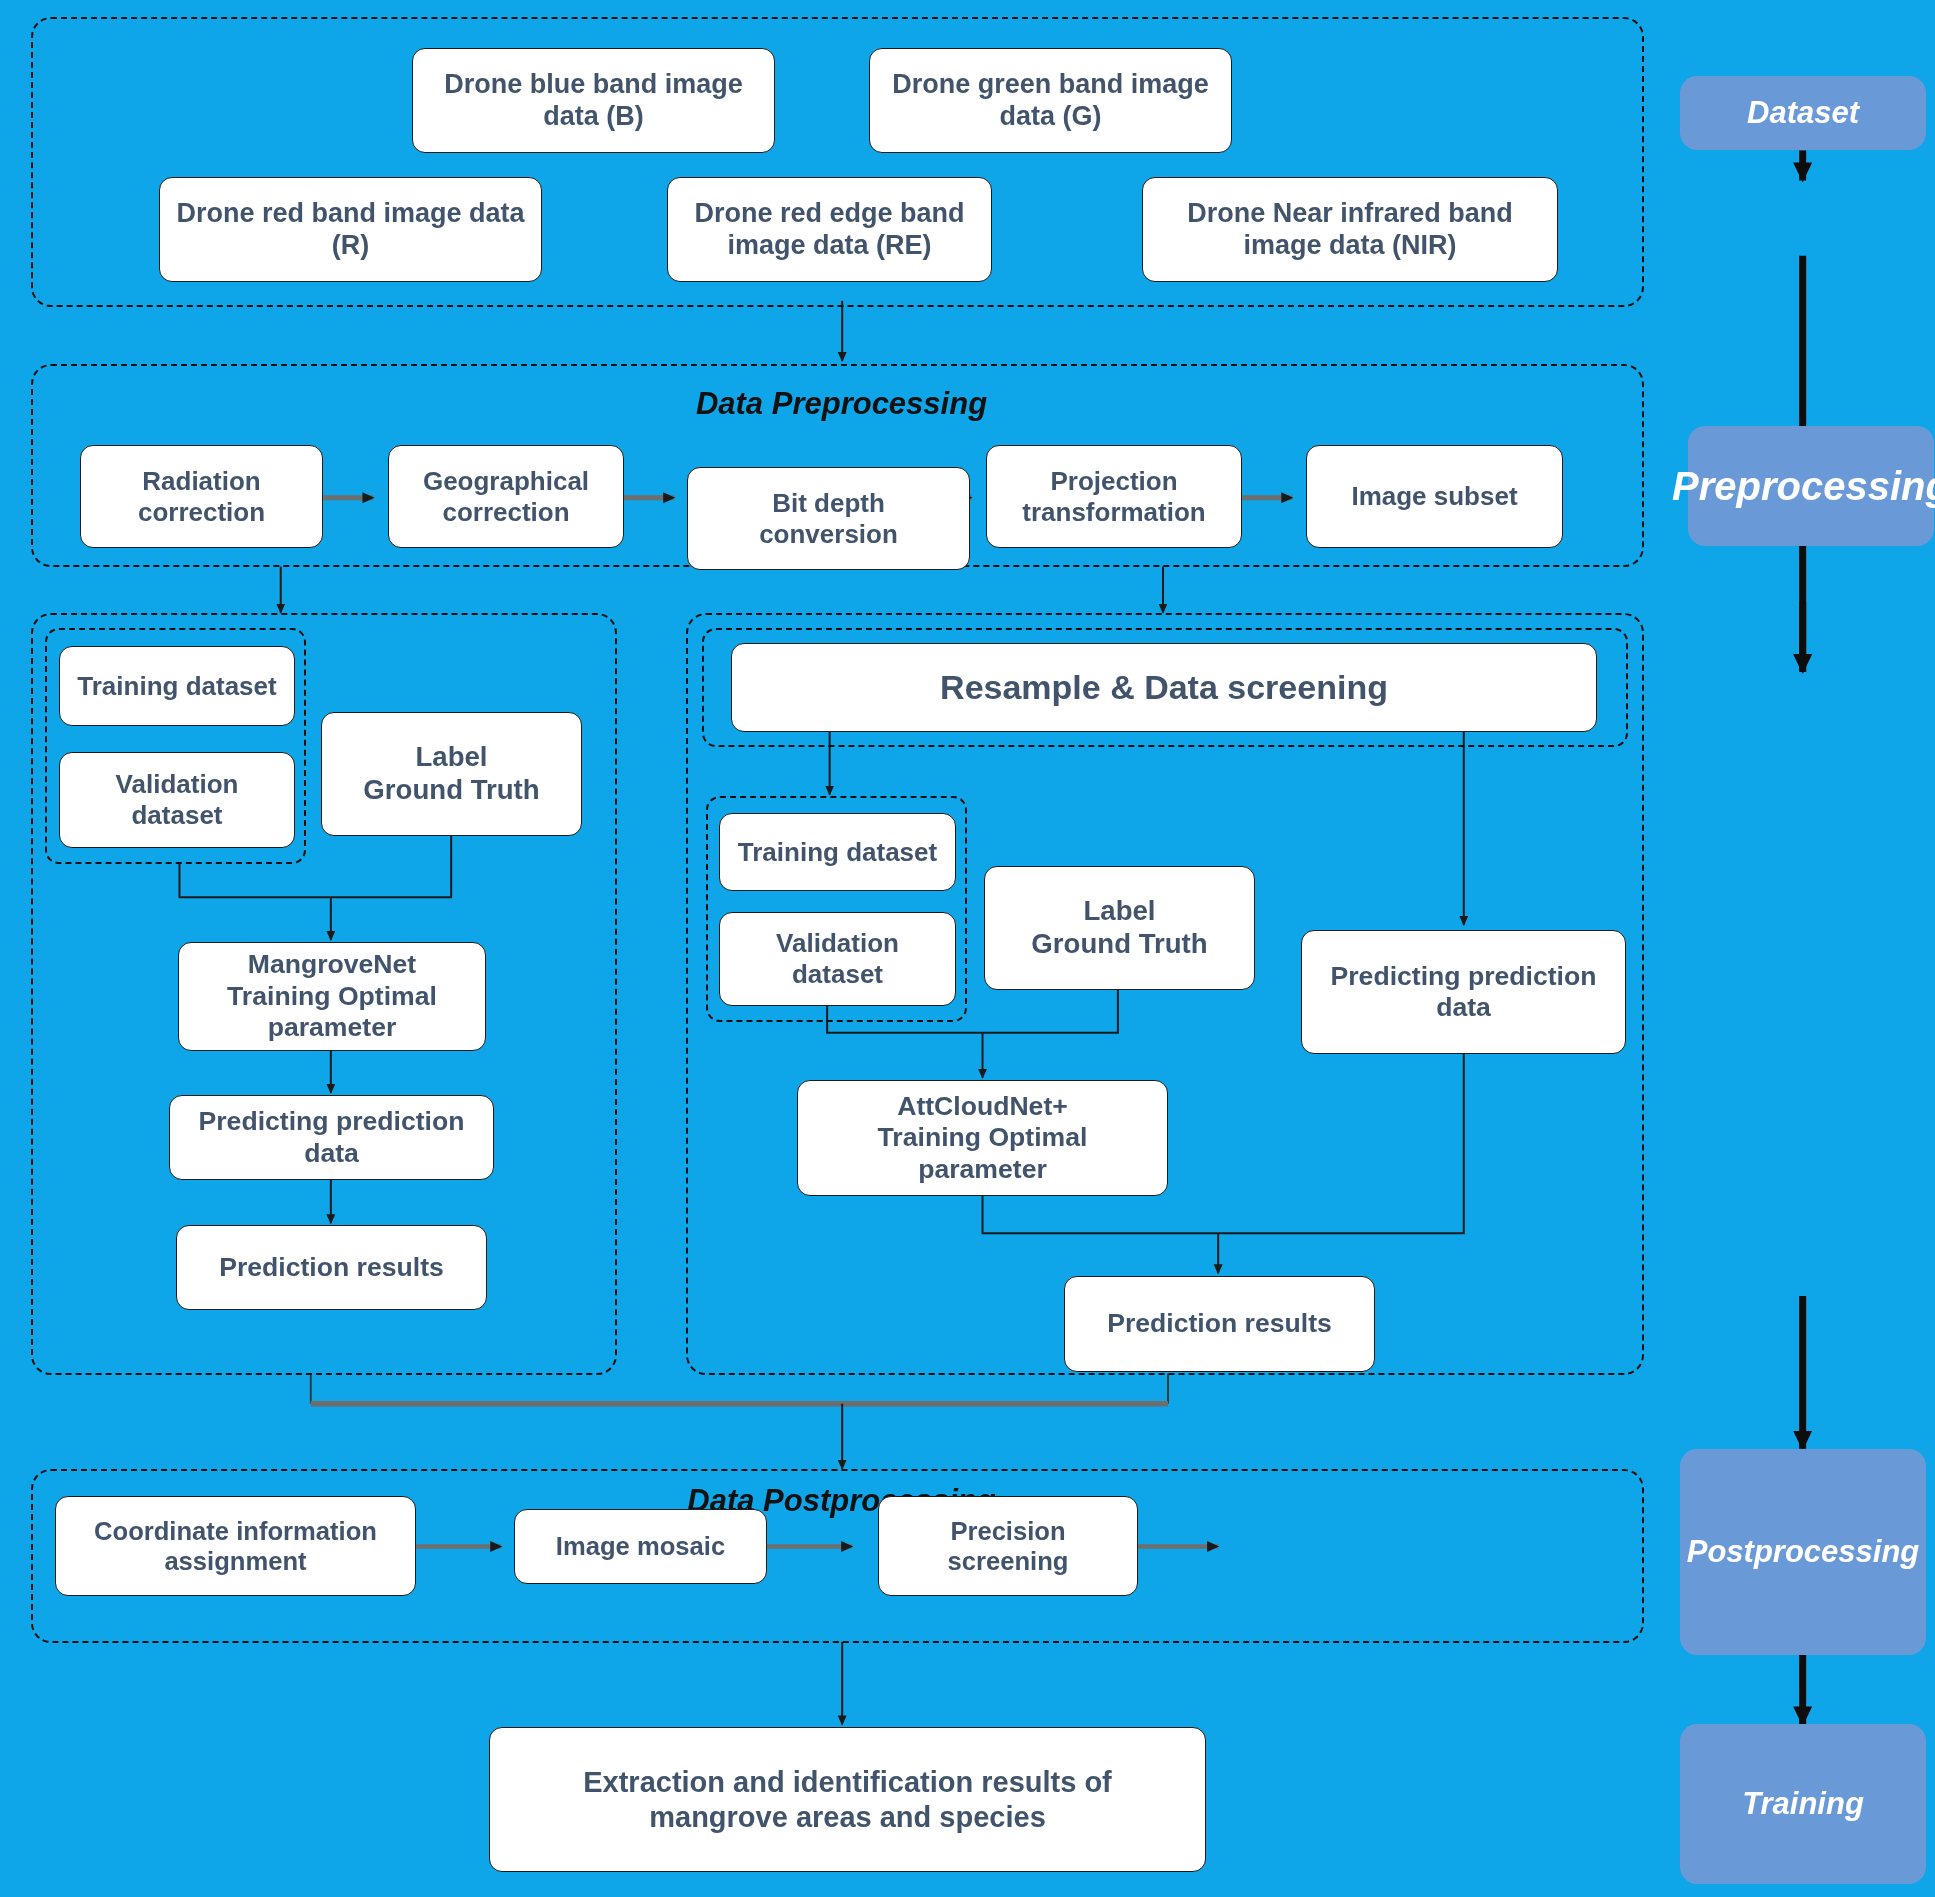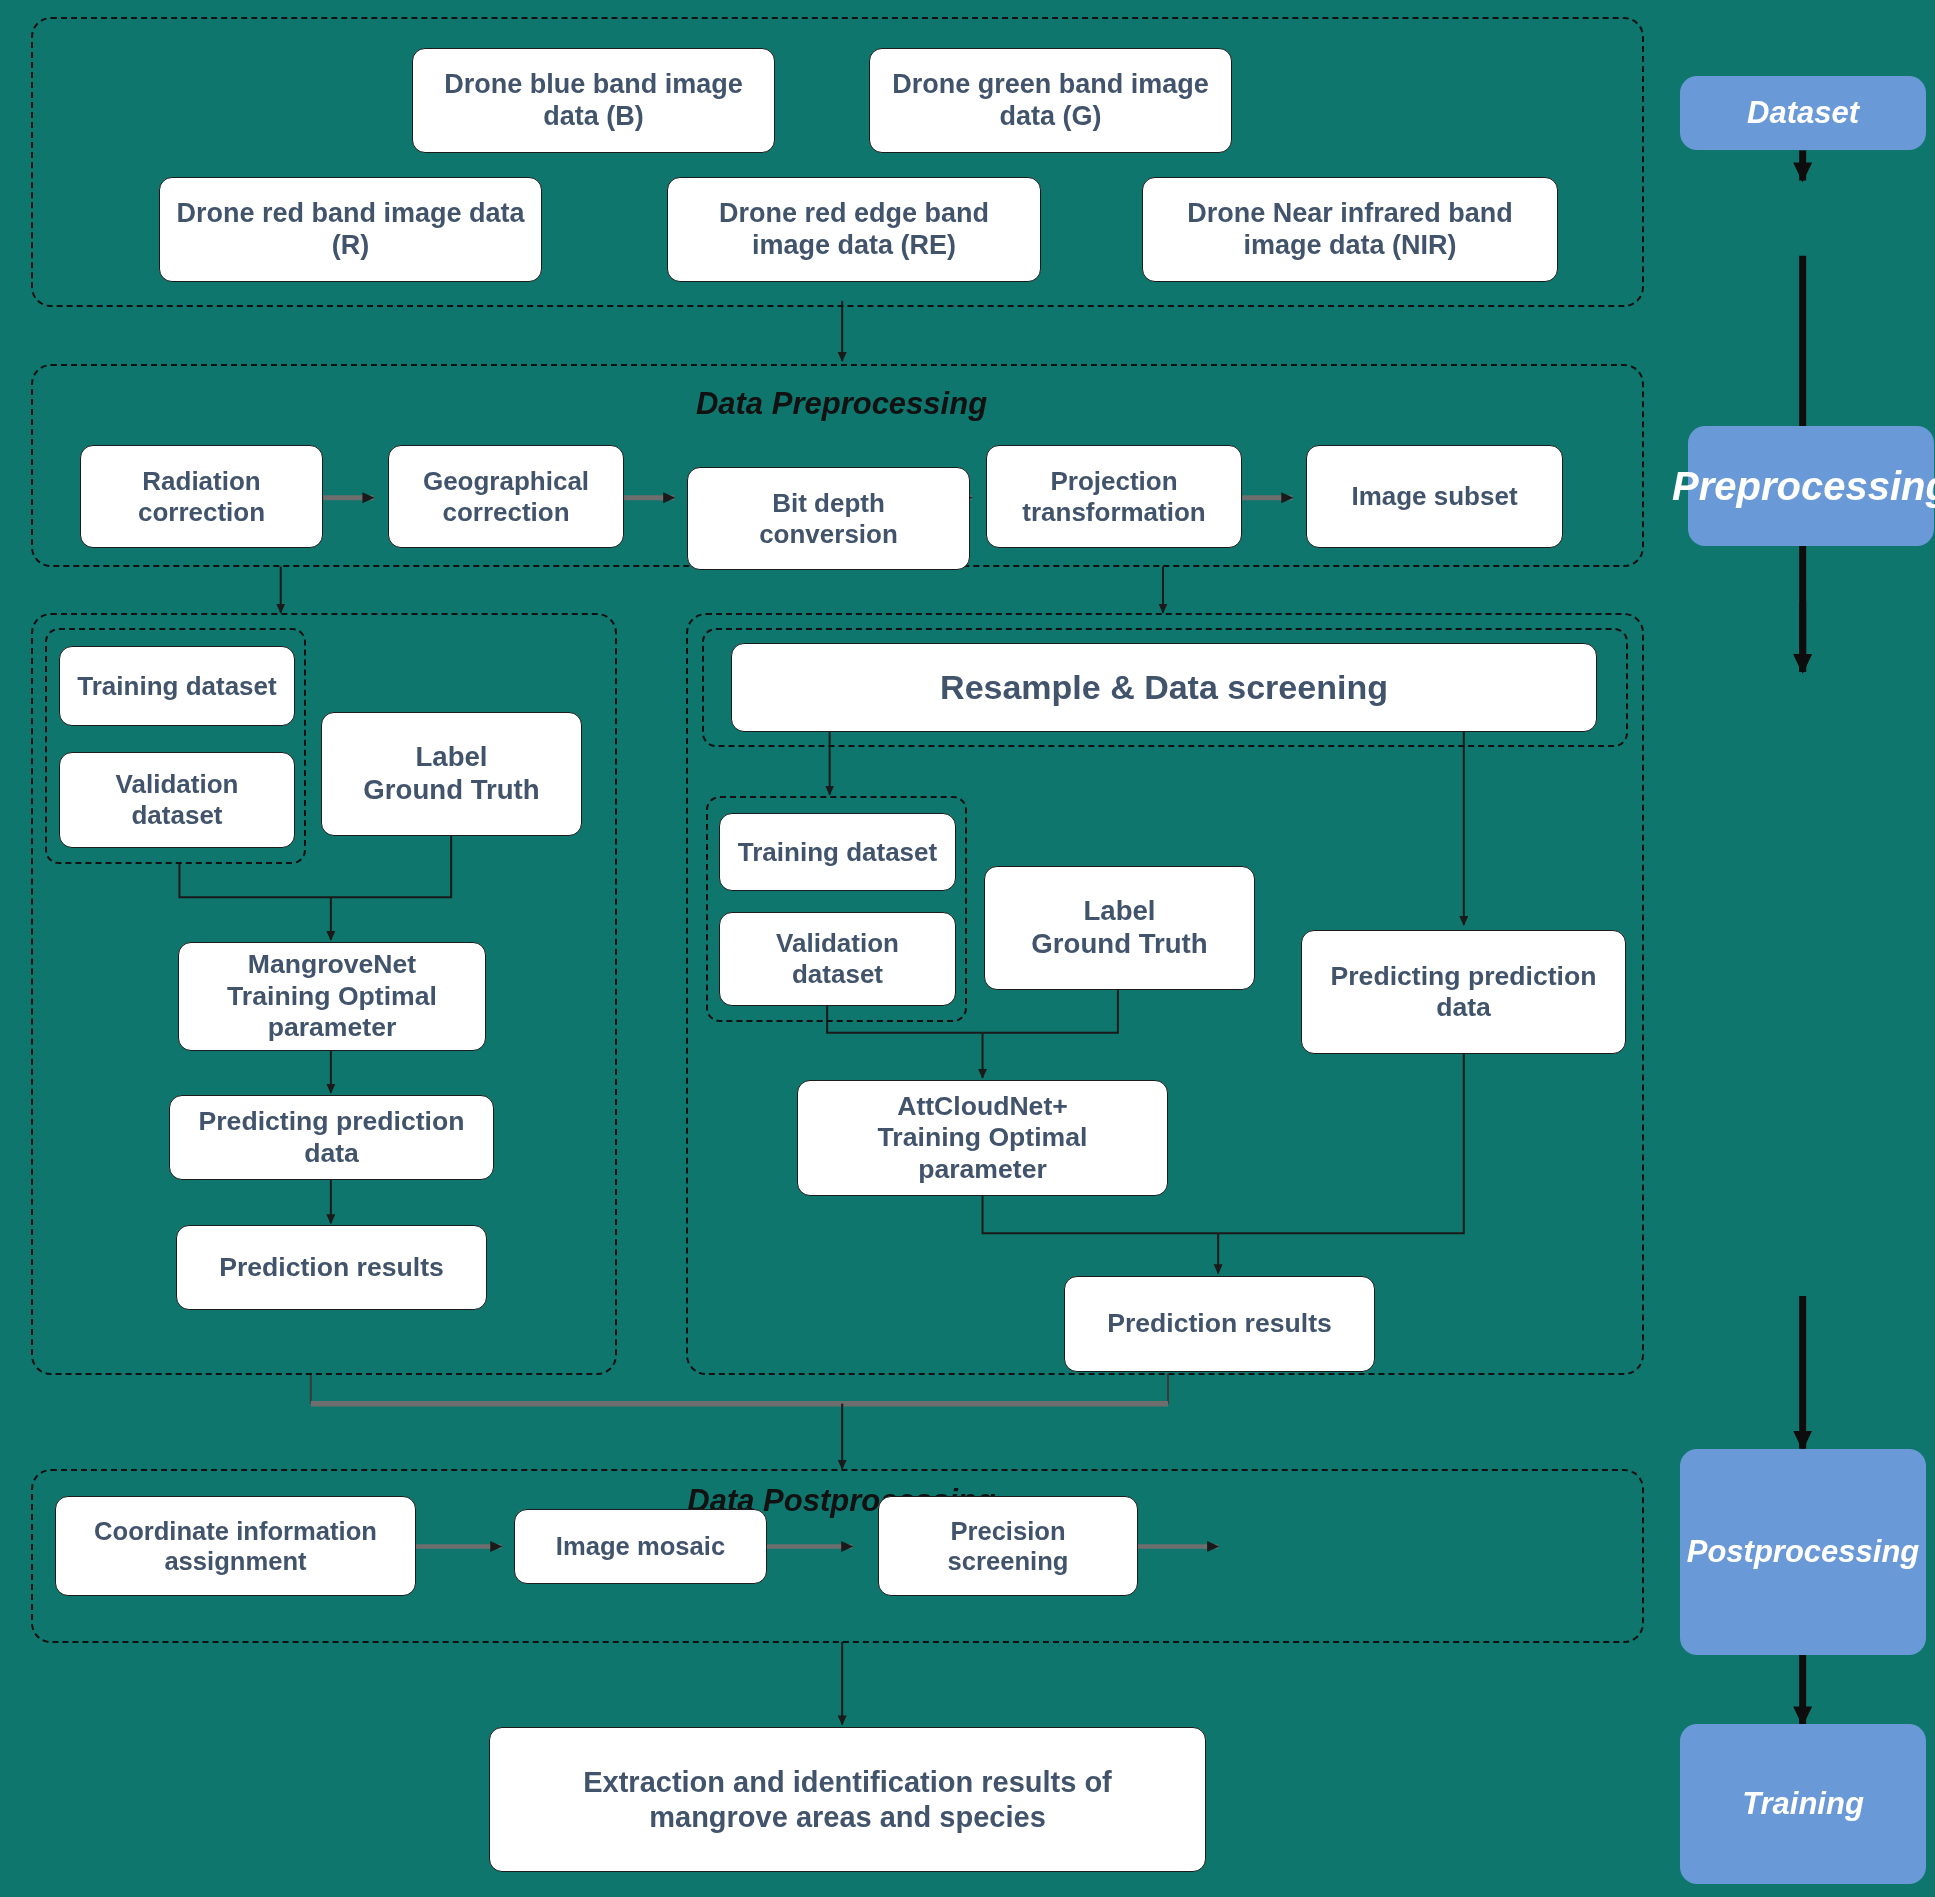--- a/index.html
+++ b/index.html
@@ -7,21 +7,21 @@
     padding: 0;
     background: #ffffff;
   }
   body {
     font-family: "Liberation Sans", sans-serif;
   }
   #stage {
     position: relative;
     width: 1936px;
     height: 1898px;
-    background: #0f766e;
+    background: #0ea5e9;
     overflow: hidden;
   }
   
   .fbox {
     position: absolute;
     box-sizing: border-box;
     background: #ffffff;
     border: 1.5px solid #1c1c1c;
     border-radius: 13px;
     display: flex;
@@ -174,21 +174,21 @@
 
   <div class="fbox" style="left:412px; top:48px; width:363px; height:105px; font-size:27px;">Drone blue band image
 data (B)</div>
 
   <div class="fbox" style="left:869px; top:48px; width:363px; height:105px; font-size:27px;">Drone green band image
 data (G)</div>
 
   <div class="fbox" style="left:159px; top:177px; width:383px; height:105px; font-size:27px;">Drone red band image data
 (R)</div>
 
-  <div class="fbox" style="left:667px; top:177px; width:374px; height:105px; font-size:27px;">Drone red edge band
+  <div class="fbox" style="left:667px; top:177px; width:325px; height:105px; font-size:27px;">Drone red edge band
 image data (RE)</div>
 
   <div class="fbox" style="left:1142px; top:177px; width:416px; height:105px; font-size:27px;">Drone Near infrared band
 image data (NIR)</div>
 
   <div class="dpanel" style="left:31px; top:364px; width:1613px; height:203px;"></div>
 
   <div class="ptitle" style="left:591px; top:386px; width:501px; font-size:31px;">Data Preprocessing</div>
 
   <div class="fbox" style="left:80px; top:445px; width:243px; height:103px; font-size:26px;">Radiation

